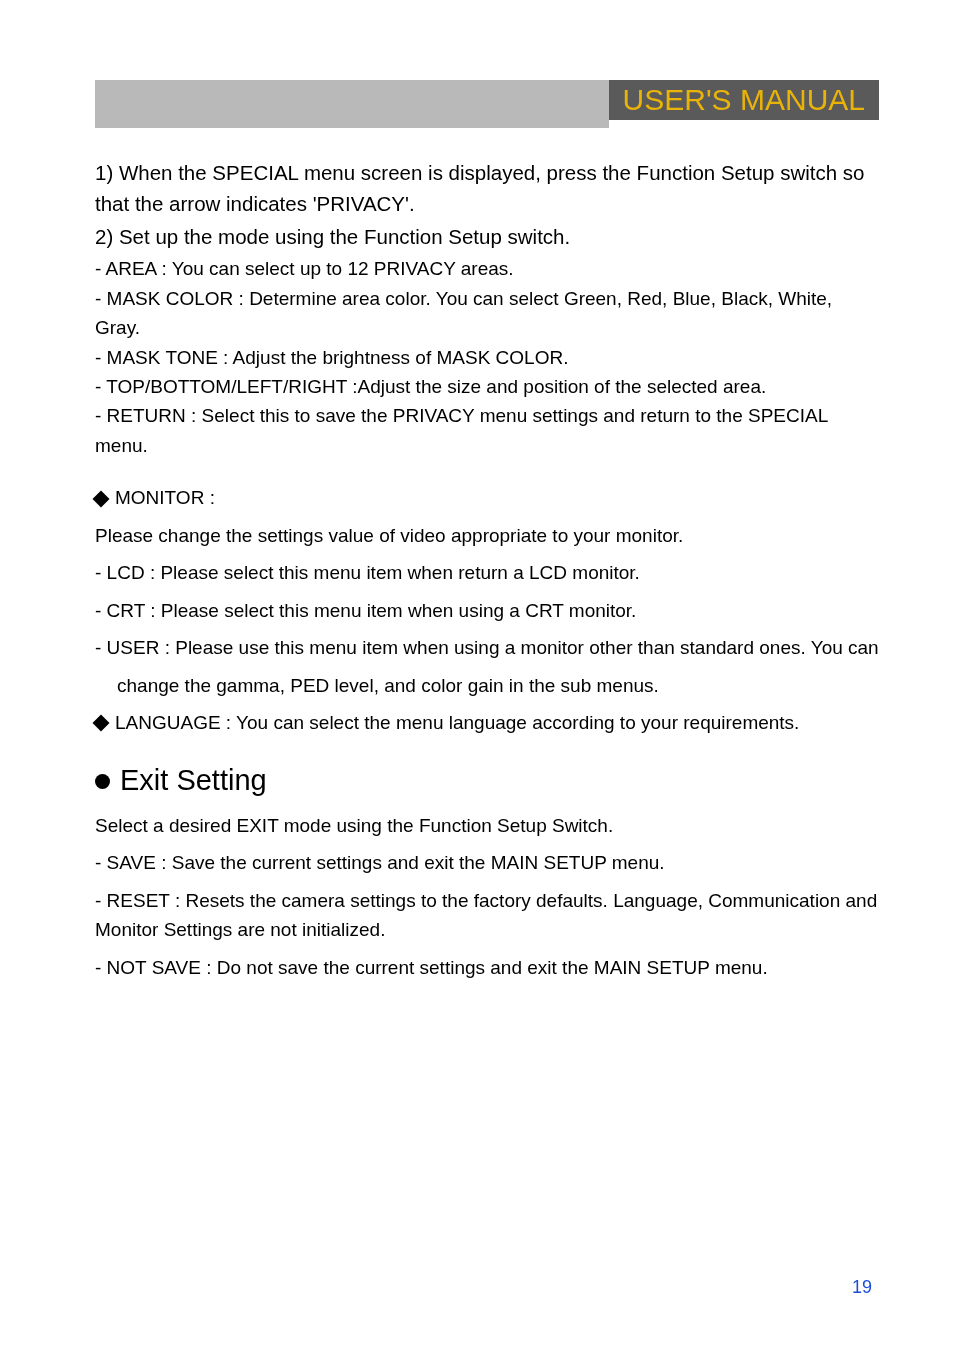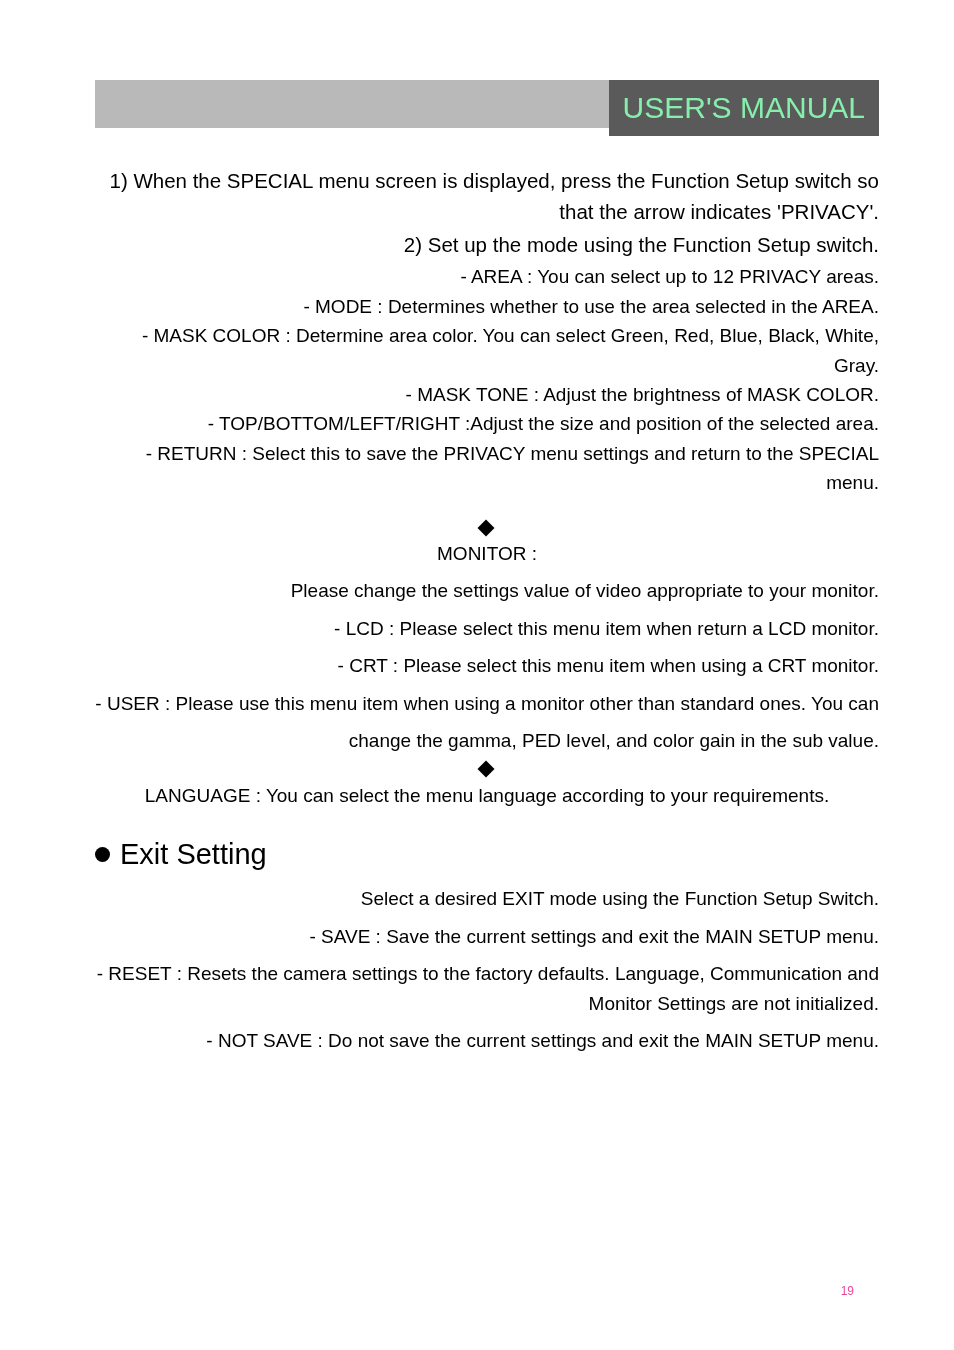--- a/index.html
+++ b/index.html
@@ -21,32 +21,31 @@
       width: 100%;
       margin-bottom: 30px;
     }
     .header-gray {
       background: #b9b9b9;
       flex: 1;
       height: 48px;
     }
     .header-dark {
       background: #5a5a5a;
-      color: #86efac;
+      color: #eab308;
       font-size: 30px;
       padding: 6px 14px;
       display: flex;
       align-items: center;
       justify-content: flex-end;
-      height: 56px;
+      height: 40px;
       white-space: nowrap;
     }
     .content {
       line-height: 1.5;
-      text-align: right;
     }
     .para-large {
       font-size: 20.5px;
       line-height: 1.5;
       margin-bottom: 2px;
     }
     .para-med {
       font-size: 19px;
       line-height: 1.55;
       margin-top: 8px;
@@ -56,21 +55,20 @@
       line-height: 1.55;
     }
     .section-gap {
       height: 24px;
     }
     .diamond-heading {
       font-size: 19px;
       display: flex;
       align-items: center;
       gap: 6px;
-      flex-direction: column;
     }
     .indent {
       padding-left: 22px;
     }
     .h2-line {
       display: flex;
       align-items: center;
       gap: 10px;
       font-size: 29px;
       margin-top: 22px;
@@ -87,55 +85,54 @@
       width: 12px;
       height: 12px;
       background: #000;
       transform: rotate(45deg);
       flex-shrink: 0;
       margin-right: 2px;
     }
     .page-number {
       position: absolute;
       bottom: 52px;
-      right: 100px;
-      font-size: 12px;
-      color: #ec4899;
+      right: 82px;
+      font-size: 18px;
+      color: #1d4ed8;
     }
   </style>
 </head>
 <body>
 
 <div class="header-bar">
   <div class="header-gray"></div>
   <div class="header-dark">USER'S MANUAL</div>
 </div>
 
 <div class="content">
 
   <div class="para-large">1) When the SPECIAL menu screen is displayed, press the Function Setup switch so that the arrow indicates 'PRIVACY'.</div>
   <div class="para-large">2) Set up the mode using the Function Setup switch.</div>
   <div class="para-small">- AREA : You can select up to 12 PRIVACY areas.</div>
-  <div class="para-small">- MODE : Determines whether to use the area selected in the AREA.</div>
   <div class="para-small">- MASK COLOR : Determine area color. You can select Green, Red, Blue, Black, White, Gray.</div>
   <div class="para-small">- MASK TONE : Adjust the brightness of MASK COLOR.</div>
   <div class="para-small">- TOP/BOTTOM/LEFT/RIGHT :Adjust the size and position of the selected area.</div>
   <div class="para-small">- RETURN : Select this to save the PRIVACY menu settings and return to the SPECIAL menu.</div>
 
   <div class="section-gap"></div>
 
   <div class="diamond-heading">
     <span class="diamond"></span>
     <span>MONITOR :</span>
   </div>
   <div class="para-med">Please change the settings value of video appropriate to your monitor.</div>
   <div class="para-med"> - LCD : Please select this menu item when return a LCD monitor.</div>
   <div class="para-med"> - CRT : Please select this menu item when using a CRT monitor.</div>
   <div class="para-med"> - USER : Please use this menu item when using a monitor other than standard ones. You can</div>
-  <div class="para-med indent">change the gamma, PED level, and color gain in the sub value.</div>
+  <div class="para-med indent">change the gamma, PED level, and color gain in the sub menus.</div>
 
   <div class="diamond-heading para-med">
     <span class="diamond"></span>
     <span>LANGUAGE : You can select the menu language according to your requirements.</span>
   </div>
 
 
   <div class="h2-line">
     <span class="bullet-circle"></span>
     <span>Exit Setting</span>

